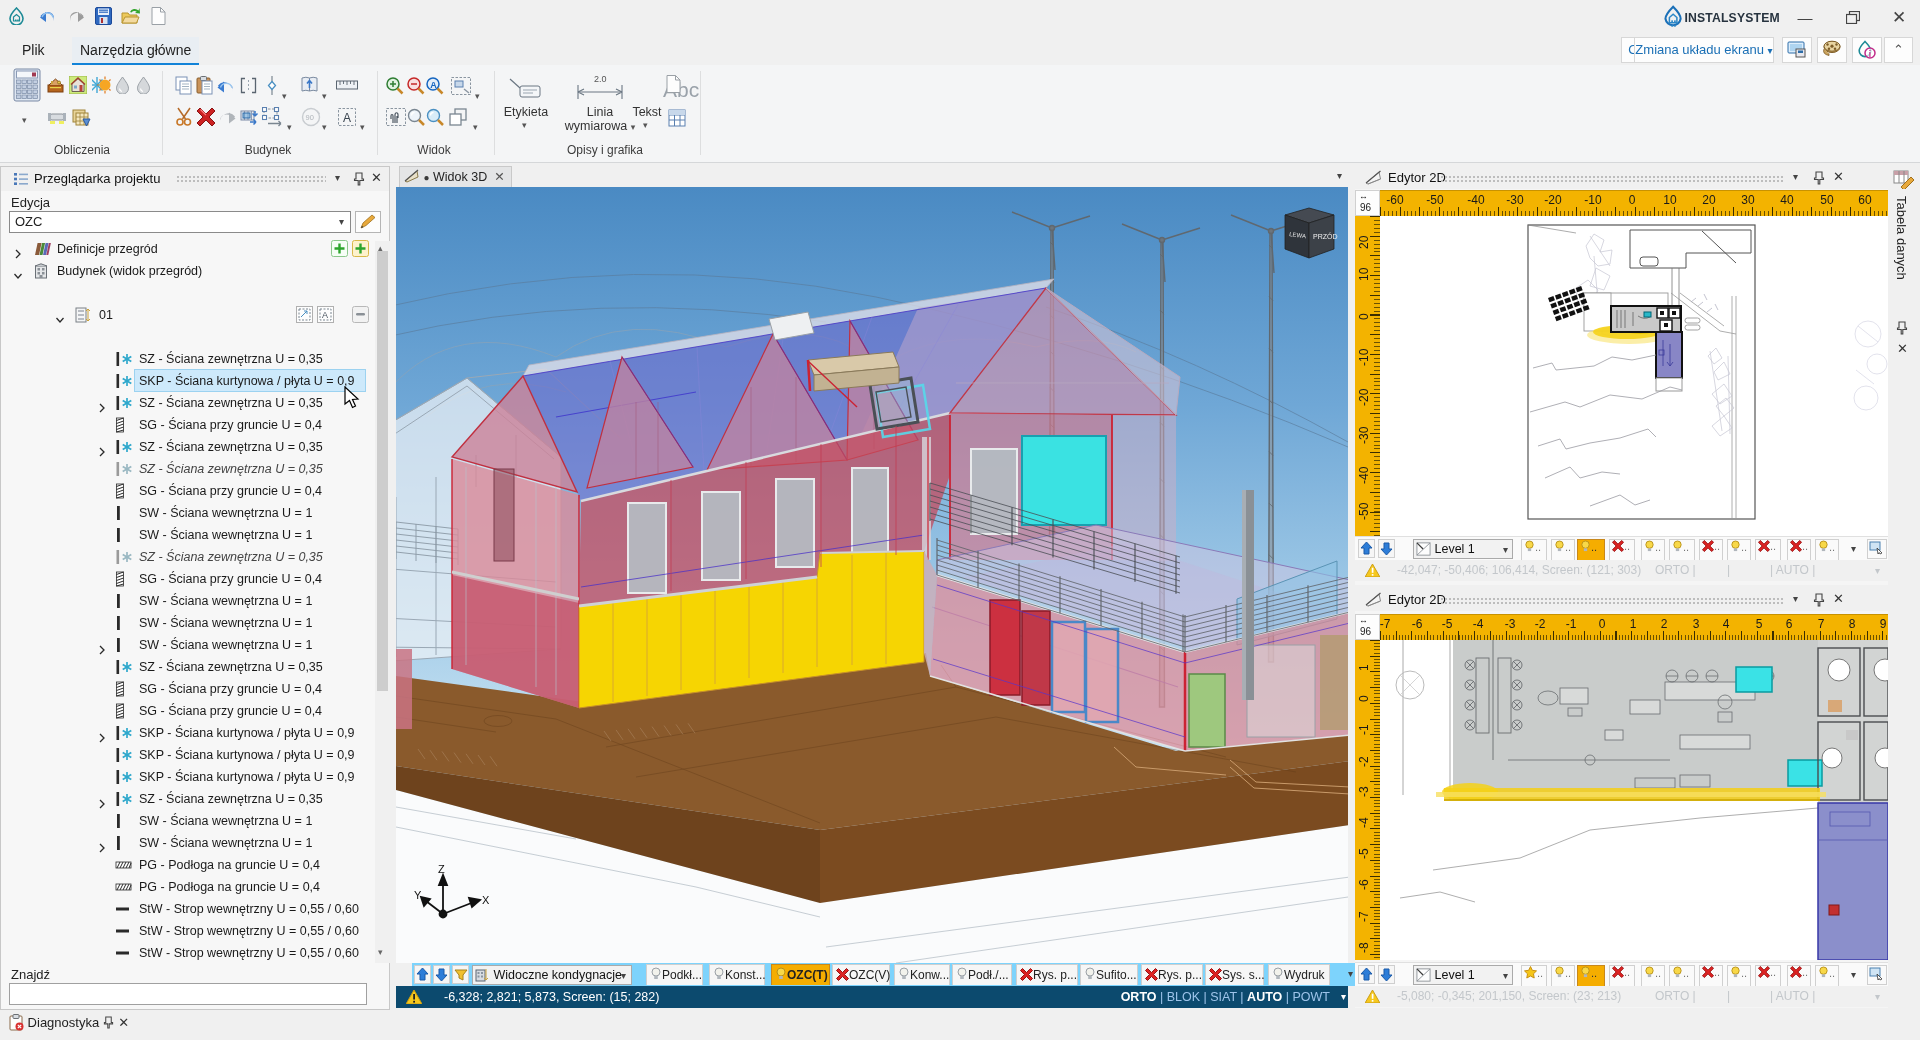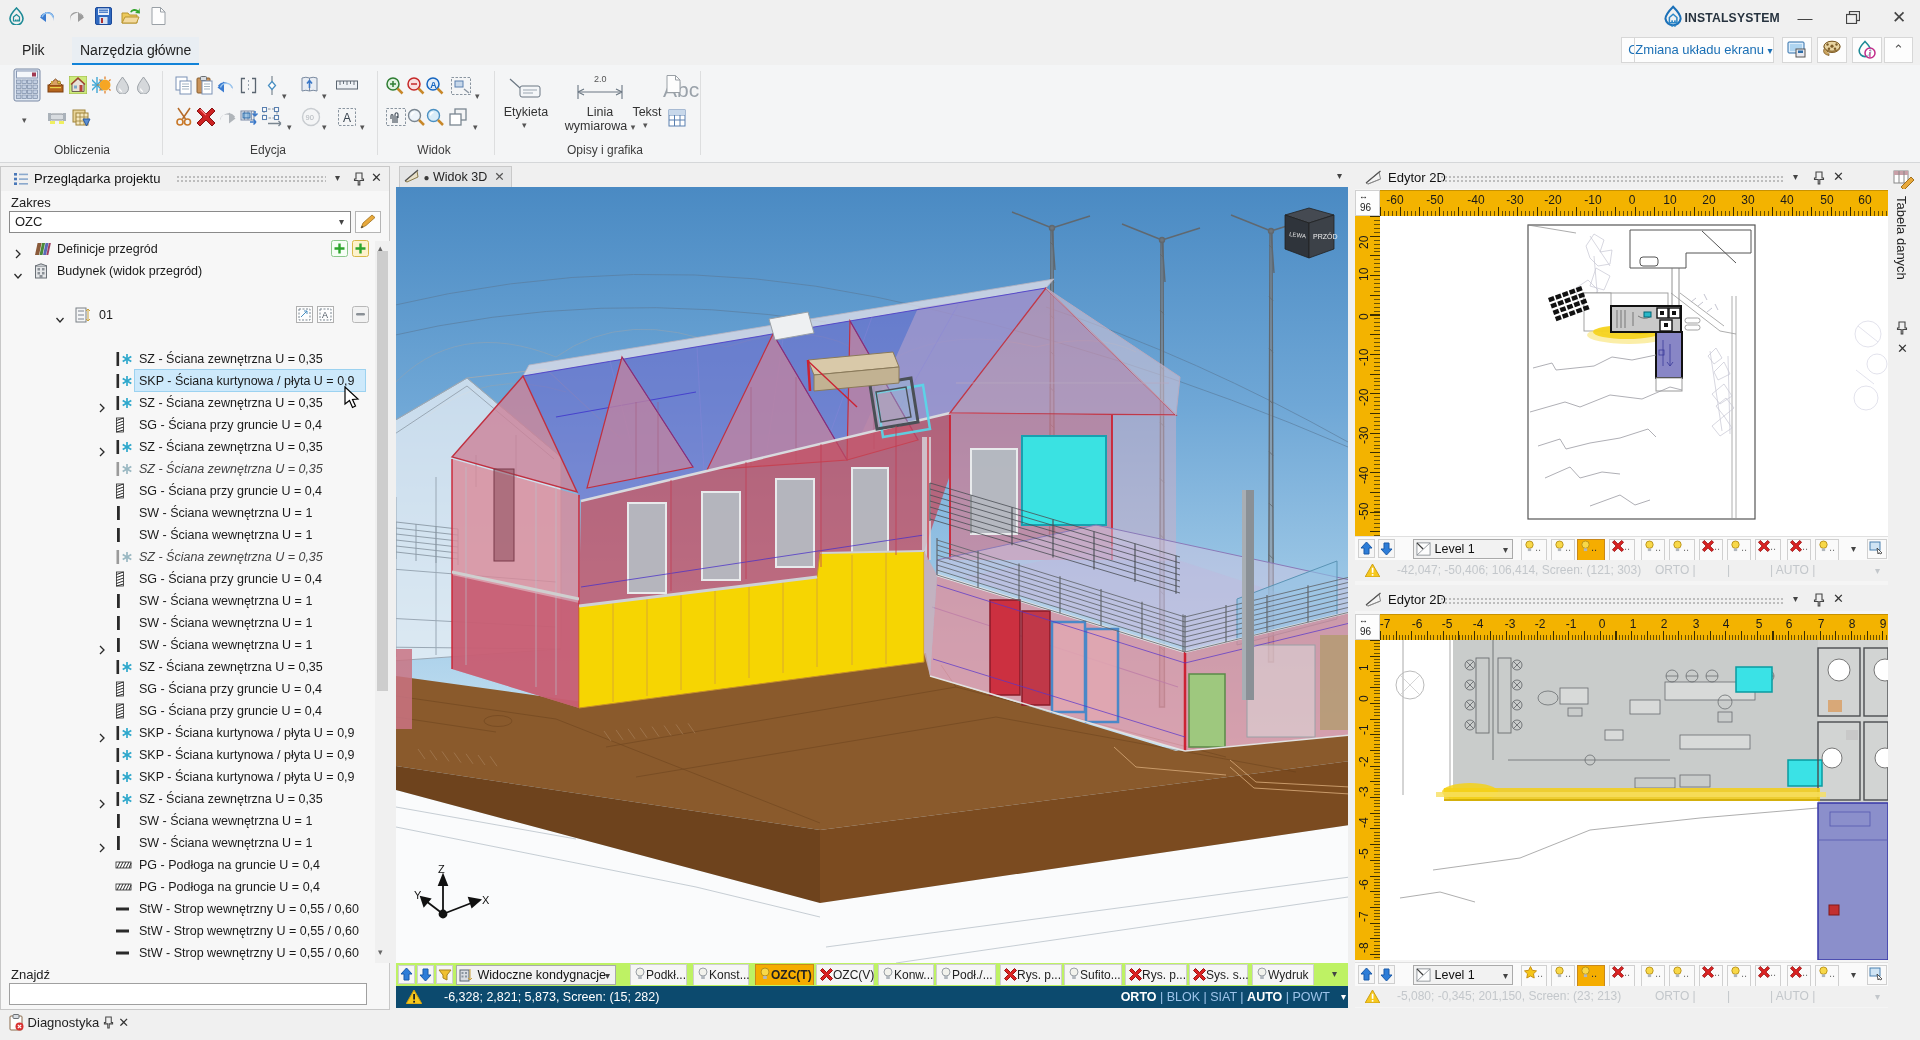--- a/index.html
+++ b/index.html
@@ -36,21 +36,21 @@
 #lp-scroll{position:absolute;left:374px;top:74px;width:15px;height:722px;background:#f0f0f0;}
 #lp-thumb{position:absolute;left:2px;top:10px;width:11px;height:440px;background:#cdcdcd;}
 
 #diagbar{position:absolute;left:0;top:1010px;width:1920px;height:30px;background:#f0f0f0;}
 #diagtab{position:absolute;left:8px;top:4px;height:22px;font-size:13px;color:#222;}
 
 #view3d{position:absolute;left:396px;top:166px;width:952px;height:842px;background:#f0f0f0;}
 #v3d-tabs{position:absolute;left:0;top:0;width:952px;height:21px;background:#f0f0f0;border-bottom:1px solid #d0d0d0;}
 #v3d-tab{position:absolute;left:3px;top:0px;height:21px;background:#e4e5e6;border:1px solid #c9c9c9;border-bottom:none;font-size:12.5px;color:#222;padding:0 6px 0 4px;line-height:20px;}
 #scene{position:absolute;left:0;top:21px;width:952px;height:776px;}
-#v3d-toolbar{position:absolute;left:0;top:797px;width:952px;height:23px;background:#bef264;font-size:12.5px;}
+#v3d-toolbar{position:absolute;left:16px;top:797px;width:952px;height:23px;background:#7dd3fc;font-size:12.5px;}
 .vtab{position:absolute;top:1px;height:21px;background:#f6f6f6;border:1px solid #cfcfcf;border-bottom:none;font-size:12px;color:#222;line-height:20px;white-space:nowrap;box-sizing:border-box;}
 #v3d-status{position:absolute;left:0;top:820px;width:952px;height:22px;background:#0c4a6e;color:#fff;font-size:12.5px;line-height:22px;}
 
 .epanel{position:absolute;left:1355px;width:533px;background:#f5f5f5;}
 .ep-title{position:absolute;left:0;top:0;width:100%;height:23px;background:#f0f0f0;}
 .ruler{position:absolute;background:#f3b300;}
 .corner{position:absolute;background:#fdfdfd;border:1px solid #d0d0d0;box-sizing:border-box;font-size:10px;color:#222;}
 .etoolbar{position:absolute;height:24px;width:100%;background:#fafafa;border-top:1px solid #e0e0e0;box-sizing:border-box;}
 .estatus{position:absolute;height:21px;width:100%;background:#f0f0f0;color:#c3c7cb;font-size:12px;line-height:21px;}
 .minitab{position:absolute;top:2px;height:22px;background:#fafafa;border:1px solid #d0d0d0;border-bottom:none;font-size:11px;color:#777;box-sizing:border-box;}
@@ -322,21 +322,21 @@
         <circle cx="10" cy="10" r="8.5" fill="none" stroke="#c8ccd0" stroke-width="1.4"></circle>
         <text x="4.5" y="13" font-size="7.5" fill="#b0b5ba" font-family="Liberation Sans">90</text>
         <path d="M16 4 L18.5 7" stroke="#c8ccd0" stroke-width="1.4"></path>
       </svg>
     <div class="chevs" style="left:322px;top:57px;">▾</div>
     <svg class="ico" style="left:337px;top:42px" width="20" height="20" viewBox="0 0 20 20">
         <rect x="1.5" y="1.5" width="17" height="17" fill="none" stroke="#8a95a0" stroke-dasharray="2.5 1.5"></rect>
         <text x="6" y="14.5" font-size="12" fill="#3a4550" font-family="Liberation Sans">A</text>
       </svg>
     <div class="chevs" style="left:360px;top:57px;">▾</div>
-    <div class="grplabel" style="left:208px;">Edycja</div>
+    <div class="grplabel" style="left:208px;">Budynek</div>
     <div class="gsep" style="left:377px;"></div>
 
     <svg class="ico" style="left:385px;top:11px" width="20" height="20" viewBox="0 0 20 20">
         <circle cx="8" cy="8" r="6" fill="#e0f2e0" stroke="#2e7d32" stroke-width="1.5"></circle>
         <path d="M5 8 H11 M8 5 V11" stroke="#2e7d32" stroke-width="1.5"></path>
         <path d="M12.5 12.5 L17.5 17.5" stroke="#c8882a" stroke-width="2.5"></path>
       </svg>
     <svg class="ico" style="left:406px;top:11px" width="20" height="20" viewBox="0 0 20 20">
         <circle cx="8" cy="8" r="6" fill="#f8e0e0" stroke="#c62828" stroke-width="1.5"></circle>
         <path d="M5 8 H11" stroke="#c62828" stroke-width="1.5"></path>
@@ -430,21 +430,21 @@
           </g>
         </svg>
       <span class="abs" style="left:33px;top:4px;font-size:13px;color:#111;">Przeglądarka projektu</span>
       <div class="dots abs" style="left:175px;top:8px;width:150px;height:9px;"></div>
       <span class="abs" style="left:334px;top:5px;font-size:10px;color:#444;">▾</span>
       <svg class="ico" style="left:352px;top:5px" width="12" height="14" viewBox="0 0 12 14">
           <path d="M3 1 H9 V7 H10.5 V8.5 H6.8 V13 H5.2 V8.5 H1.5 V7 H3 Z" fill="none" stroke="#444" stroke-width="1.1"></path>
         </svg>
       <span class="abs" style="left:370px;top:3px;font-size:13px;color:#333;">✕</span>
     </div>
-    <div id="lp-zakres">Zakres</div>
+    <div id="lp-zakres">Edycja</div>
     <div id="lp-combo">OZC<span style="position:absolute;right:6px;top:0px;font-size:10px;color:#444;">▾</span></div>
     <div id="lp-pencil"><svg width="18" height="16" viewBox="0 0 18 16" style="margin:2px 0 0 3px">
           <path d="M2 14 L4 9 L13 1 L16 3.5 L7 11.5 L2 14 Z" fill="#e8a93c" stroke="#a0701c" stroke-width="0.8"></path>
           <path d="M2 14 L4.5 13.2 L3 11.8 Z" fill="#3a3a3a"></path>
         </svg></div>
     <div id="tree">
 <div class="trow" style="left:0;top:0px;width:374px;">
           <span class="abs" style="left:12px;top:6px;"><svg class="tchev" width="10" height="10" viewBox="0 0 10 10">
               <path d="M3 1 L7 5 L3 9" fill="none" stroke="#2a2a2a" stroke-width="1.3"></path>
             </svg></span>

